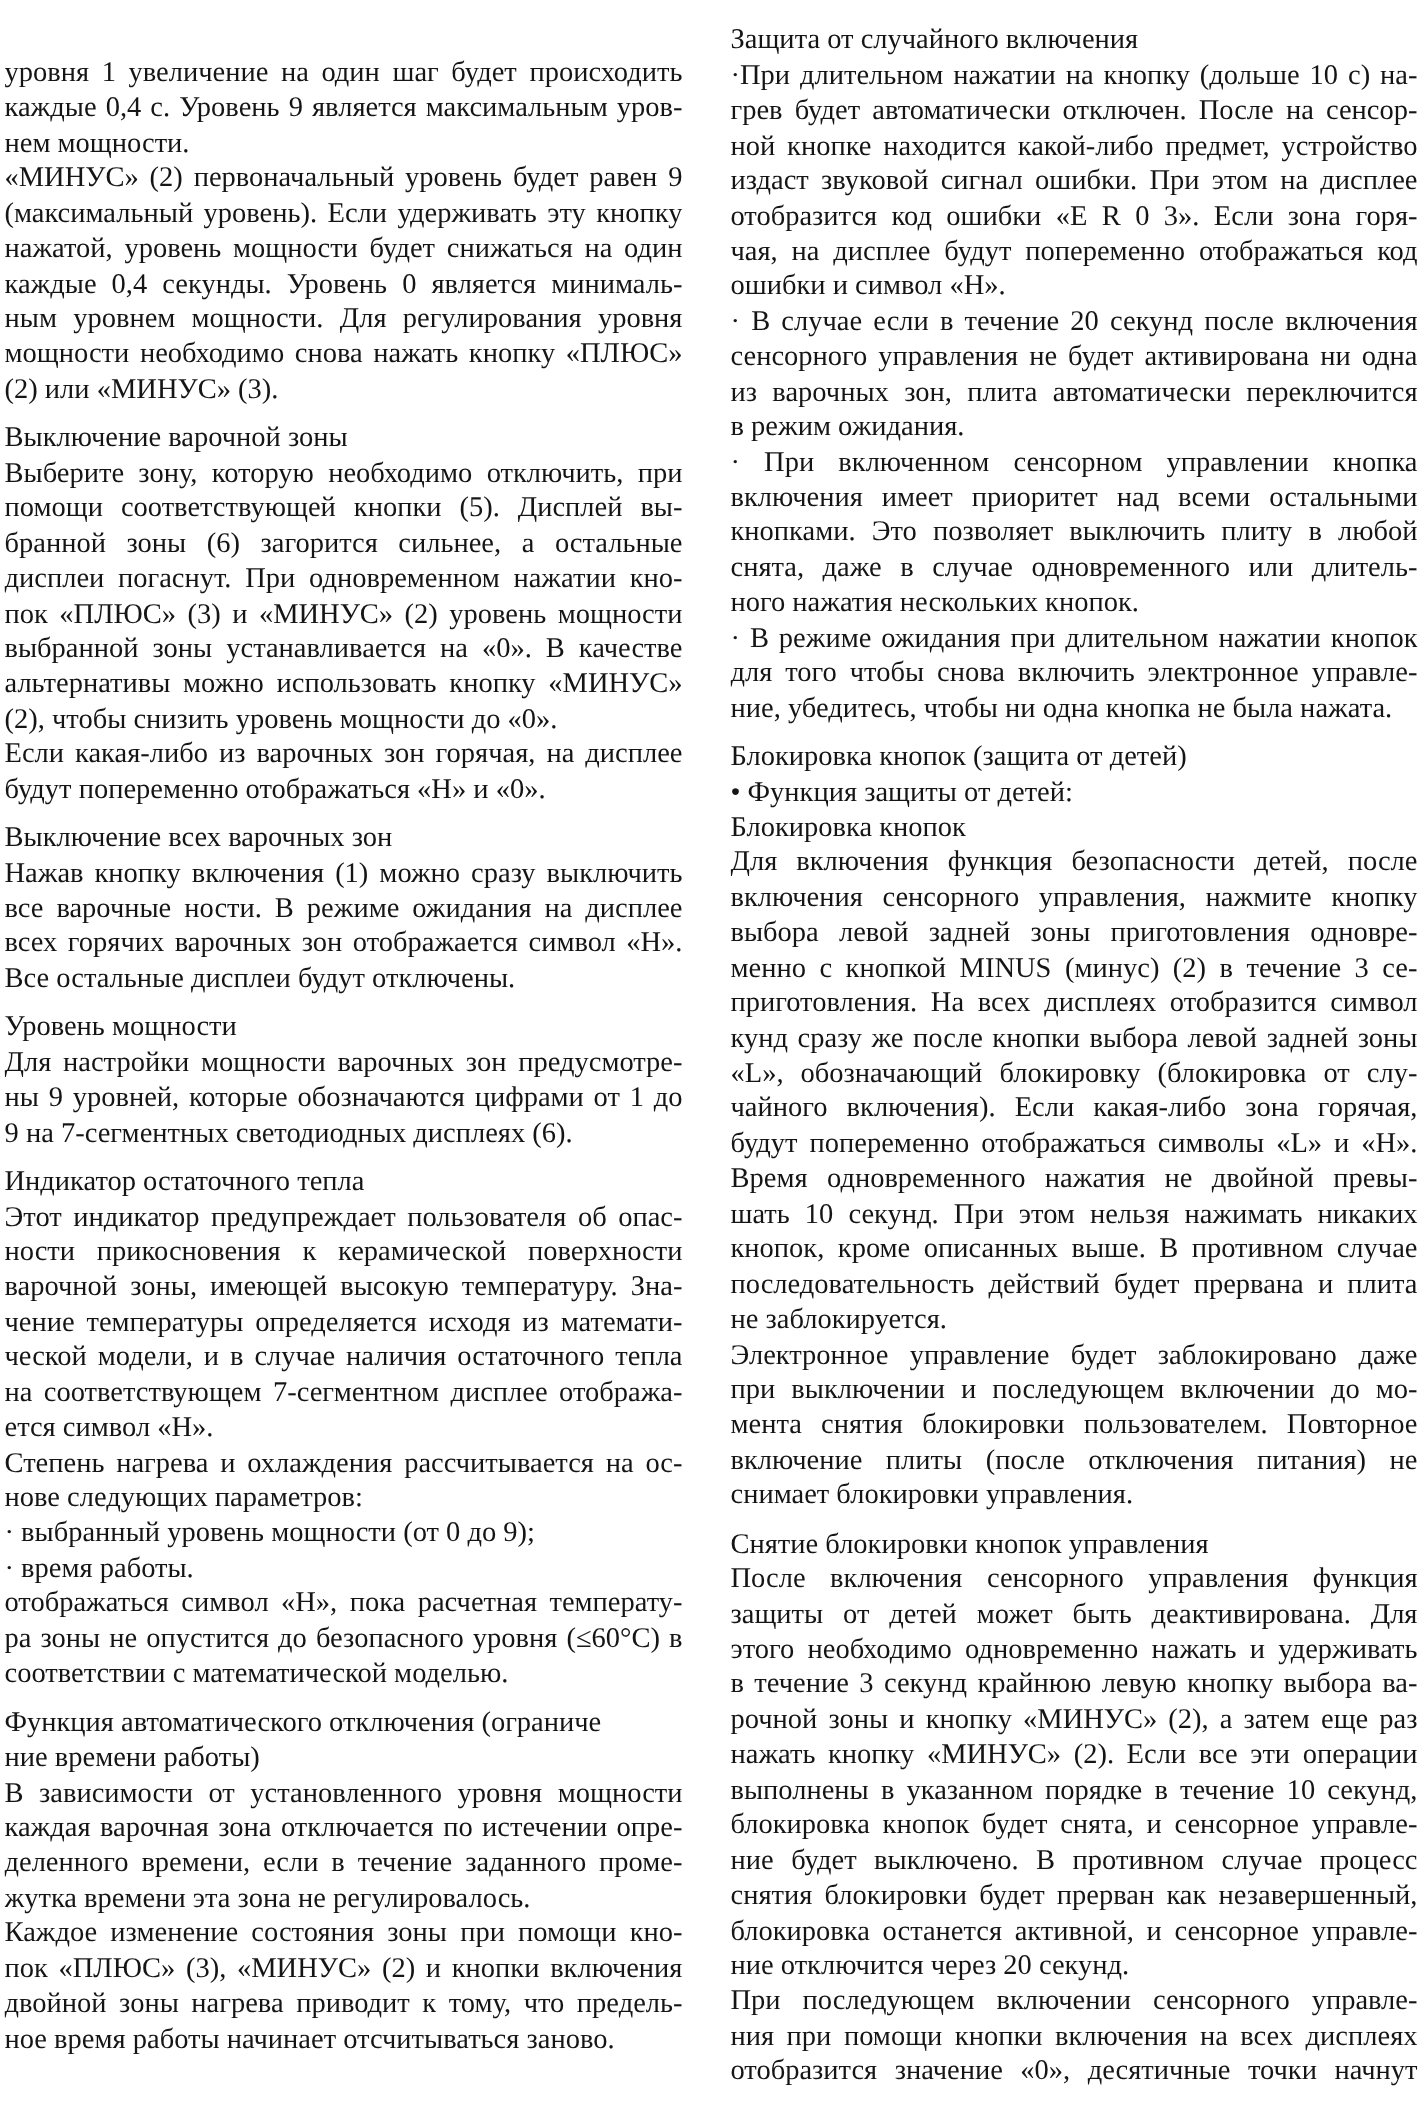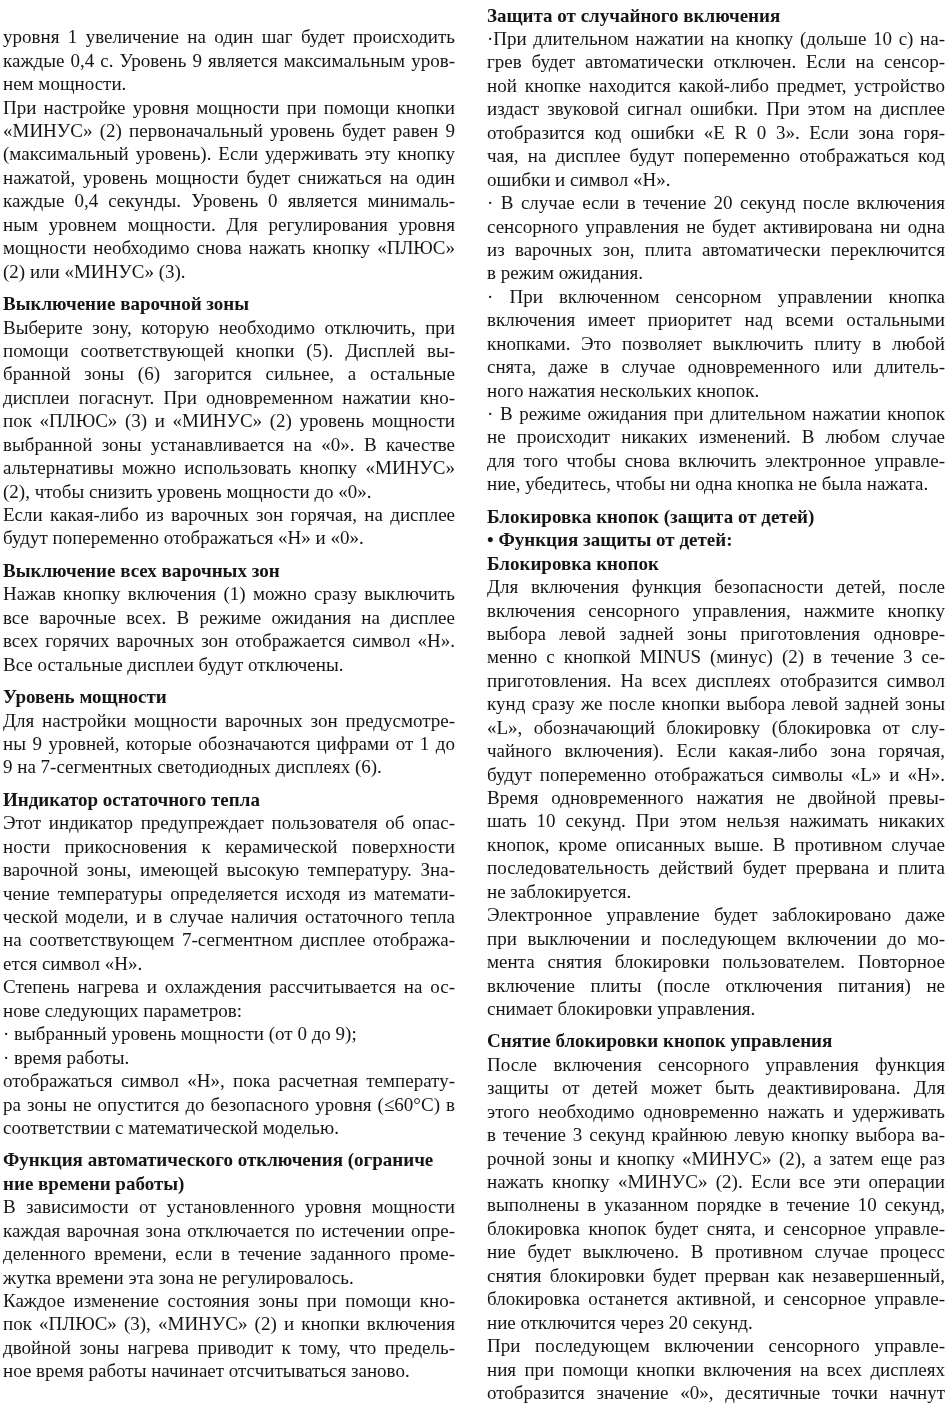--- a/index.html
+++ b/index.html
@@ -13,21 +13,21 @@
     font-size: 19px;
     line-height: 23.45px;
     display: flex;
     padding: 2px 0 0 3px;
     overflow: hidden;
     align-items: center;
   }
   .col { width: 452px; flex: none; }
   .col + .col { margin-left: 32px; width: 458px; }
   .block { margin: 0; }
-  .block.heading { font-weight: bold; margin-top: 9px; }
+  .block.heading { font-weight: normal; margin-top: 9px; }
   .col .block:first-child { margin-top: 0; }
   .line {
     height: 23.45px;
     overflow: hidden;
     white-space: normal;
   }
   .jl {
     text-align: justify;
     text-align-last: justify;
   }
@@ -36,21 +36,20 @@
 <body>
 
 <div class="page">
   <div class="col">
       <div class="block para">
         <div class="line jl">уровня 1 увеличение на один шаг будет происходить</div>
         <div class="line jl">каждые 0,4 с. Уровень 9 является максимальным уров-</div>
         <div class="line">нем мощности.</div>
       </div>
       <div class="block para">
-        <div class="line jl">При настройке уровня мощности при помощи кнопки</div>
         <div class="line jl">«МИНУС» (2) первоначальный уровень будет равен 9</div>
         <div class="line jl">(максимальный уровень). Если удерживать эту кнопку</div>
         <div class="line jl">нажатой, уровень мощности будет снижаться на один</div>
         <div class="line jl">каждые 0,4 секунды. Уровень 0 является минималь-</div>
         <div class="line jl">ным уровнем мощности. Для регулирования уровня</div>
         <div class="line jl">мощности необходимо снова нажать кнопку «ПЛЮС»</div>
         <div class="line">(2) или «МИНУС» (3).</div>
       </div>
       <div class="block heading">
         <div class="line">Выключение варочной зоны</div>
@@ -67,21 +66,21 @@
       </div>
       <div class="block para">
         <div class="line jl">Если какая-либо из варочных зон горячая, на дисплее</div>
         <div class="line">будут попеременно отображаться «Н» и «0».</div>
       </div>
       <div class="block heading">
         <div class="line">Выключение всех варочных зон</div>
       </div>
       <div class="block para">
         <div class="line jl">Нажав кнопку включения (1) можно сразу выключить</div>
-        <div class="line jl">все варочные всех. В режиме ожидания на дисплее</div>
+        <div class="line jl">все варочные ности. В режиме ожидания на дисплее</div>
         <div class="line jl">всех горячих варочных зон отображается символ «Н».</div>
         <div class="line">Все остальные дисплеи будут отключены.</div>
       </div>
       <div class="block heading">
         <div class="line">Уровень мощности</div>
       </div>
       <div class="block para">
         <div class="line jl">Для настройки мощности варочных зон предусмотре-</div>
         <div class="line jl">ны 9 уровней, которые обозначаются цифрами от 1 до</div>
         <div class="line">9 на 7-сегментных светодиодных дисплеях (6).</div>
@@ -129,21 +128,21 @@
         <div class="line jl">двойной зоны нагрева приводит к тому, что предель-</div>
         <div class="line">ное время работы начинает отсчитываться заново.</div>
       </div>
     </div>
   <div class="col">
       <div class="block heading">
         <div class="line">Защита от случайного включения</div>
       </div>
       <div class="block para">
         <div class="line jl">·При длительном нажатии на кнопку (дольше 10 с) на-</div>
-        <div class="line jl">грев будет автоматически отключен. Если на сенсор-</div>
+        <div class="line jl">грев будет автоматически отключен. После на сенсор-</div>
         <div class="line jl">ной кнопке находится какой-либо предмет, устройство</div>
         <div class="line jl">издаст звуковой сигнал ошибки. При этом на дисплее</div>
         <div class="line jl">отобразится код ошибки «E R 0 3». Если зона горя-</div>
         <div class="line jl">чая, на дисплее будут попеременно отображаться код</div>
         <div class="line">ошибки и символ «Н».</div>
       </div>
       <div class="block para">
         <div class="line jl">· В случае если в течение 20 секунд после включения</div>
         <div class="line jl">сенсорного управления не будет активирована ни одна</div>
         <div class="line jl">из варочных зон, плита автоматически переключится</div>
@@ -151,21 +150,20 @@
       </div>
       <div class="block para">
         <div class="line jl">· При включенном сенсорном управлении кнопка</div>
         <div class="line jl">включения имеет приоритет над всеми остальными</div>
         <div class="line jl">кнопками. Это позволяет выключить плиту в любой</div>
         <div class="line jl">снята, даже в случае одновременного или длитель-</div>
         <div class="line">ного нажатия нескольких кнопок.</div>
       </div>
       <div class="block para">
         <div class="line jl">· В режиме ожидания при длительном нажатии кнопок</div>
-        <div class="line jl">не происходит никаких изменений. В любом случае</div>
         <div class="line jl">для того чтобы снова включить электронное управле-</div>
         <div class="line">ние, убедитесь, чтобы ни одна кнопка не была нажата.</div>
       </div>
       <div class="block heading">
         <div class="line">Блокировка кнопок (защита от детей)</div>
         <div class="line">• Функция защиты от детей:</div>
         <div class="line">Блокировка кнопок</div>
       </div>
       <div class="block para">
         <div class="line jl">Для включения функция безопасности детей, после</div>

